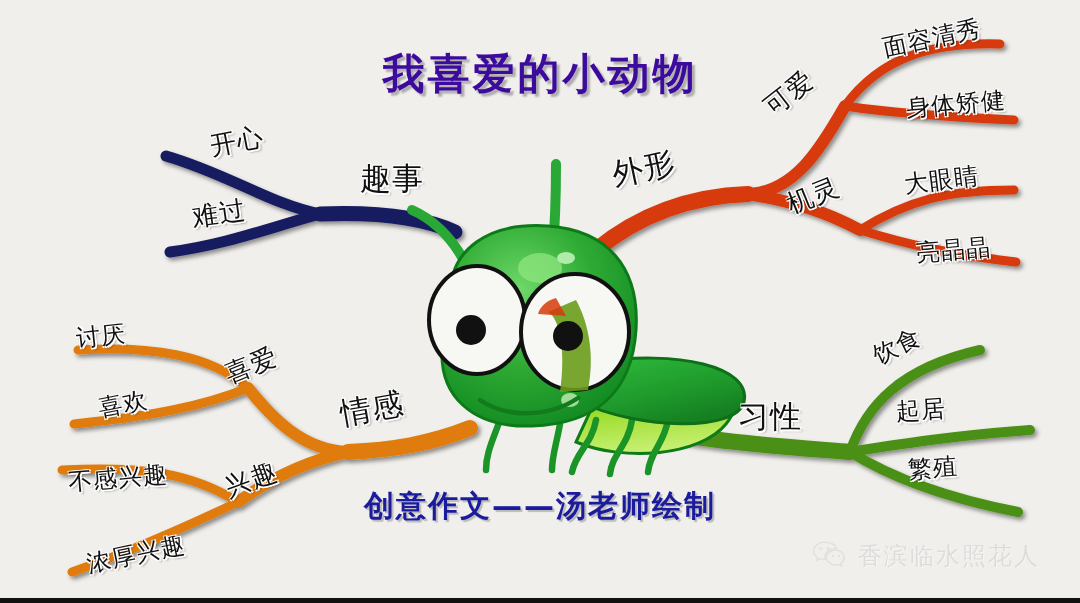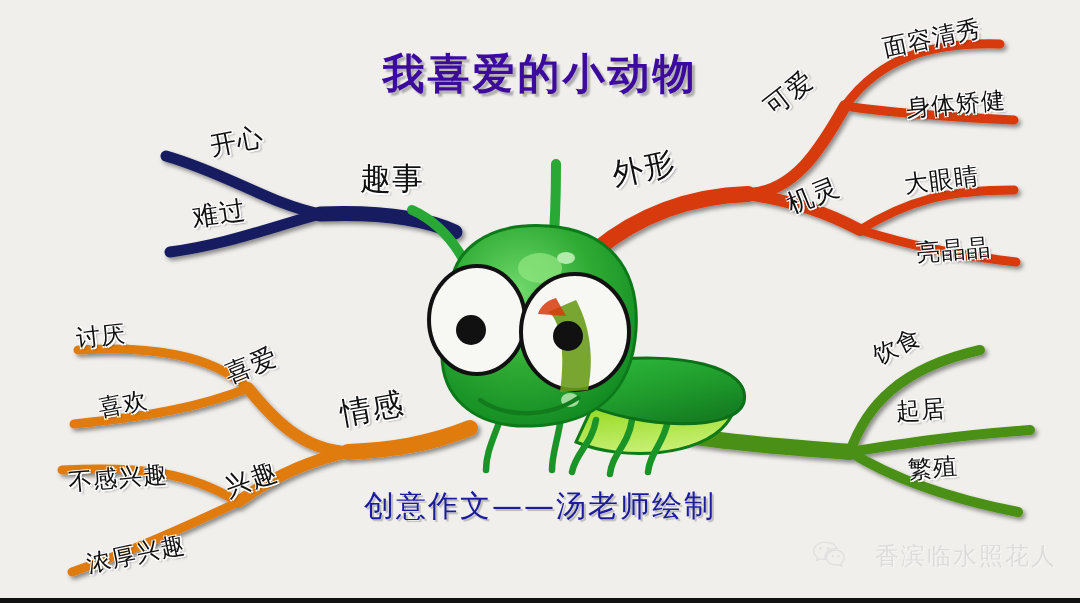--- a/index.html
+++ b/index.html
@@ -42,30 +42,30 @@
     font-weight:bold;
     color:#3d0a9e;
     letter-spacing:3px;
     text-shadow:3px 3px 2px rgba(0,0,0,0.28);
   }
   #caption{
     position:absolute;
     left:0;top:486px;width:1080px;
     text-align:center;
     font-size:30px;
-    font-weight:normal;
+    font-weight:bold;
     color:#1b1b9e;
     letter-spacing:2px;
     text-shadow:2px 2px 1px rgba(0,0,0,0.22);
   }
 
   #watermark{
     position:absolute;
     left:812px;top:540px;
-    display:flex;align-items:flex-start;gap:29px;
+    display:flex;align-items:flex-start;gap:12px;
     opacity:.62;
   }
   #watermark .wm-text{
     font-size:24px;color:#d2d2d2;letter-spacing:2px;
     text-shadow:1px 1px 0 rgba(255,255,255,.6);
   }
   #watermark .wm-icon{width:34px;height:28px;display:block;}
   #bottombar{
     position:absolute;left:0;bottom:0;width:1080px;height:5px;
     background:#111111;
@@ -181,20 +181,21 @@
   <div class="lbl l3" style="left:916px;top:234px;transform:rotate(-5deg);">亮晶晶</div>
 
   <div class="lbl l1" style="left:340px;top:388px;transform:rotate(-10deg);">情感</div>
   <div class="lbl l2" style="left:224px;top:348px;transform:rotate(-22deg);">喜爱</div>
   <div class="lbl l3" style="left:76px;top:320px;transform:rotate(-6deg);">讨厌</div>
   <div class="lbl l3" style="left:98px;top:388px;transform:rotate(-11deg);">喜欢</div>
   <div class="lbl l2" style="left:224px;top:462px;transform:rotate(-20deg);">兴趣</div>
   <div class="lbl l3" style="left:68px;top:462px;transform:rotate(-5deg);">不感兴趣</div>
   <div class="lbl l3" style="left:86px;top:538px;transform:rotate(-12deg);">浓厚兴趣</div>
 
+  <div class="lbl l1" style="left:738px;top:396px;">习性</div>
   <div class="lbl l3" style="left:872px;top:330px;transform:rotate(-26deg);">饮食</div>
   <div class="lbl l3" style="left:896px;top:394px;transform:rotate(-4deg);">起居</div>
   <div class="lbl l3" style="left:908px;top:452px;transform:rotate(-4deg);">繁殖</div>
 
   <div id="caption">创意作文——汤老师绘制</div>
 
   <div id="watermark">
     <svg class="wm-icon" viewBox="0 0 40 32">
       <path d="M14.5,2 C7.6,2 2,6.6 2,12.3 c0,3.2 1.8,6.1 4.6,8 L5.4,23.6 l4.1,-2.1
                c1.6,0.5 3.3,0.8 5,0.8 c0.4,0 0.8,0 1.2,-0.1 c-0.3,-0.9 -0.4,-1.8 -0.4,-2.7

